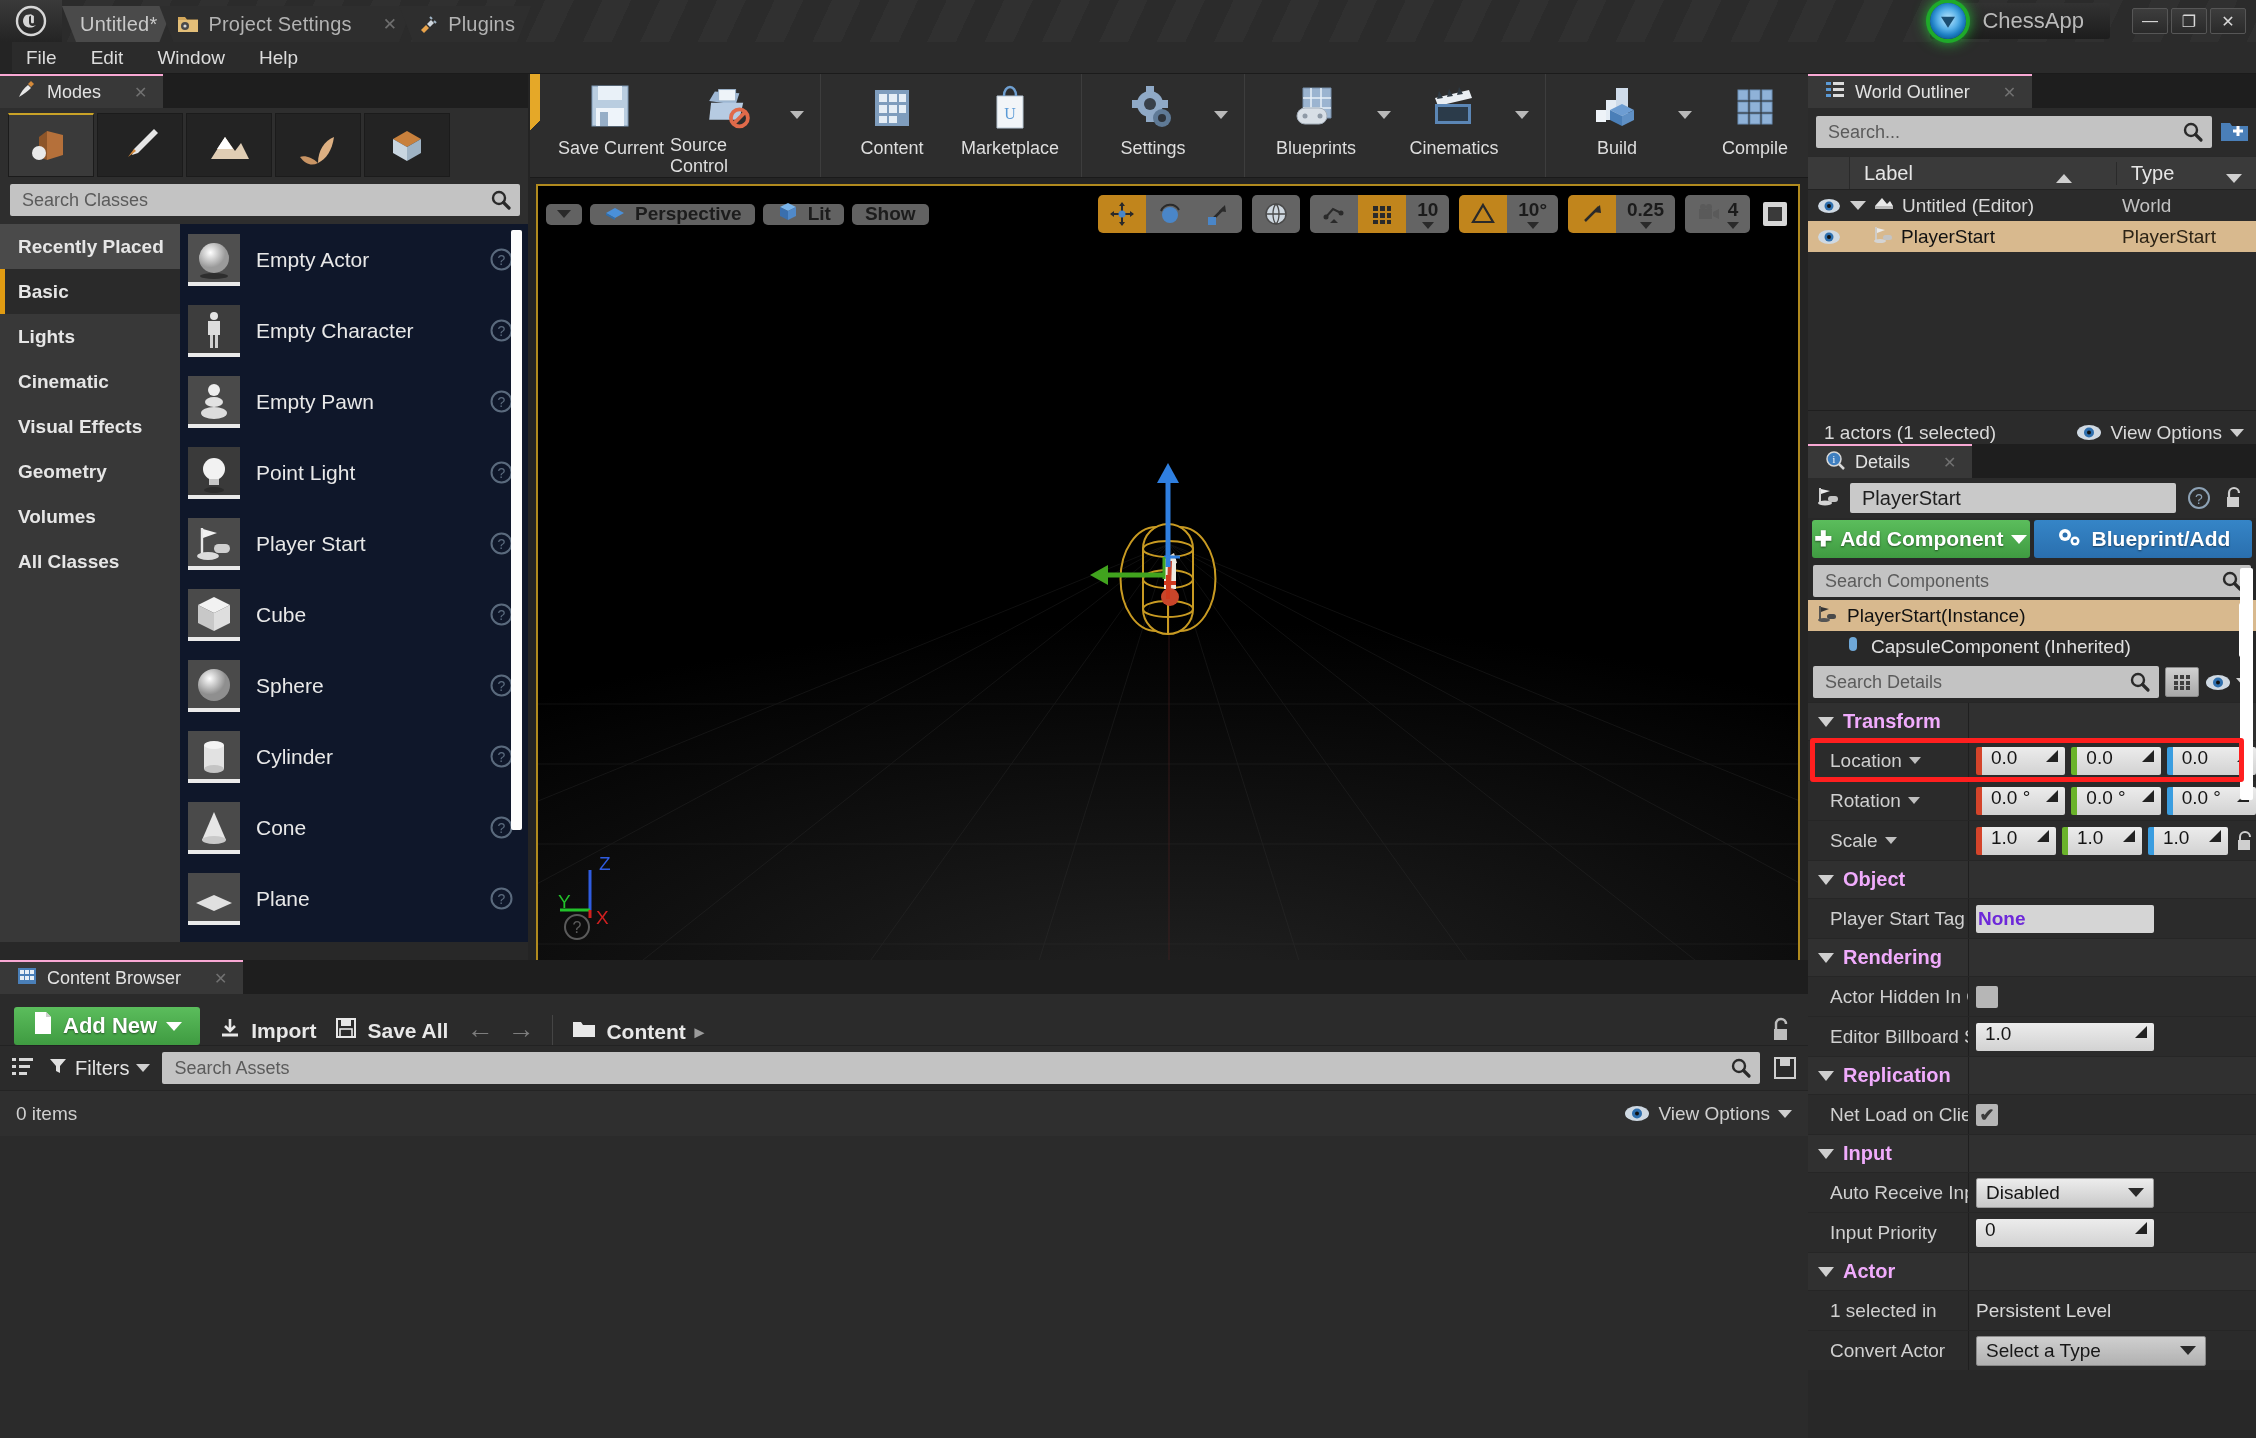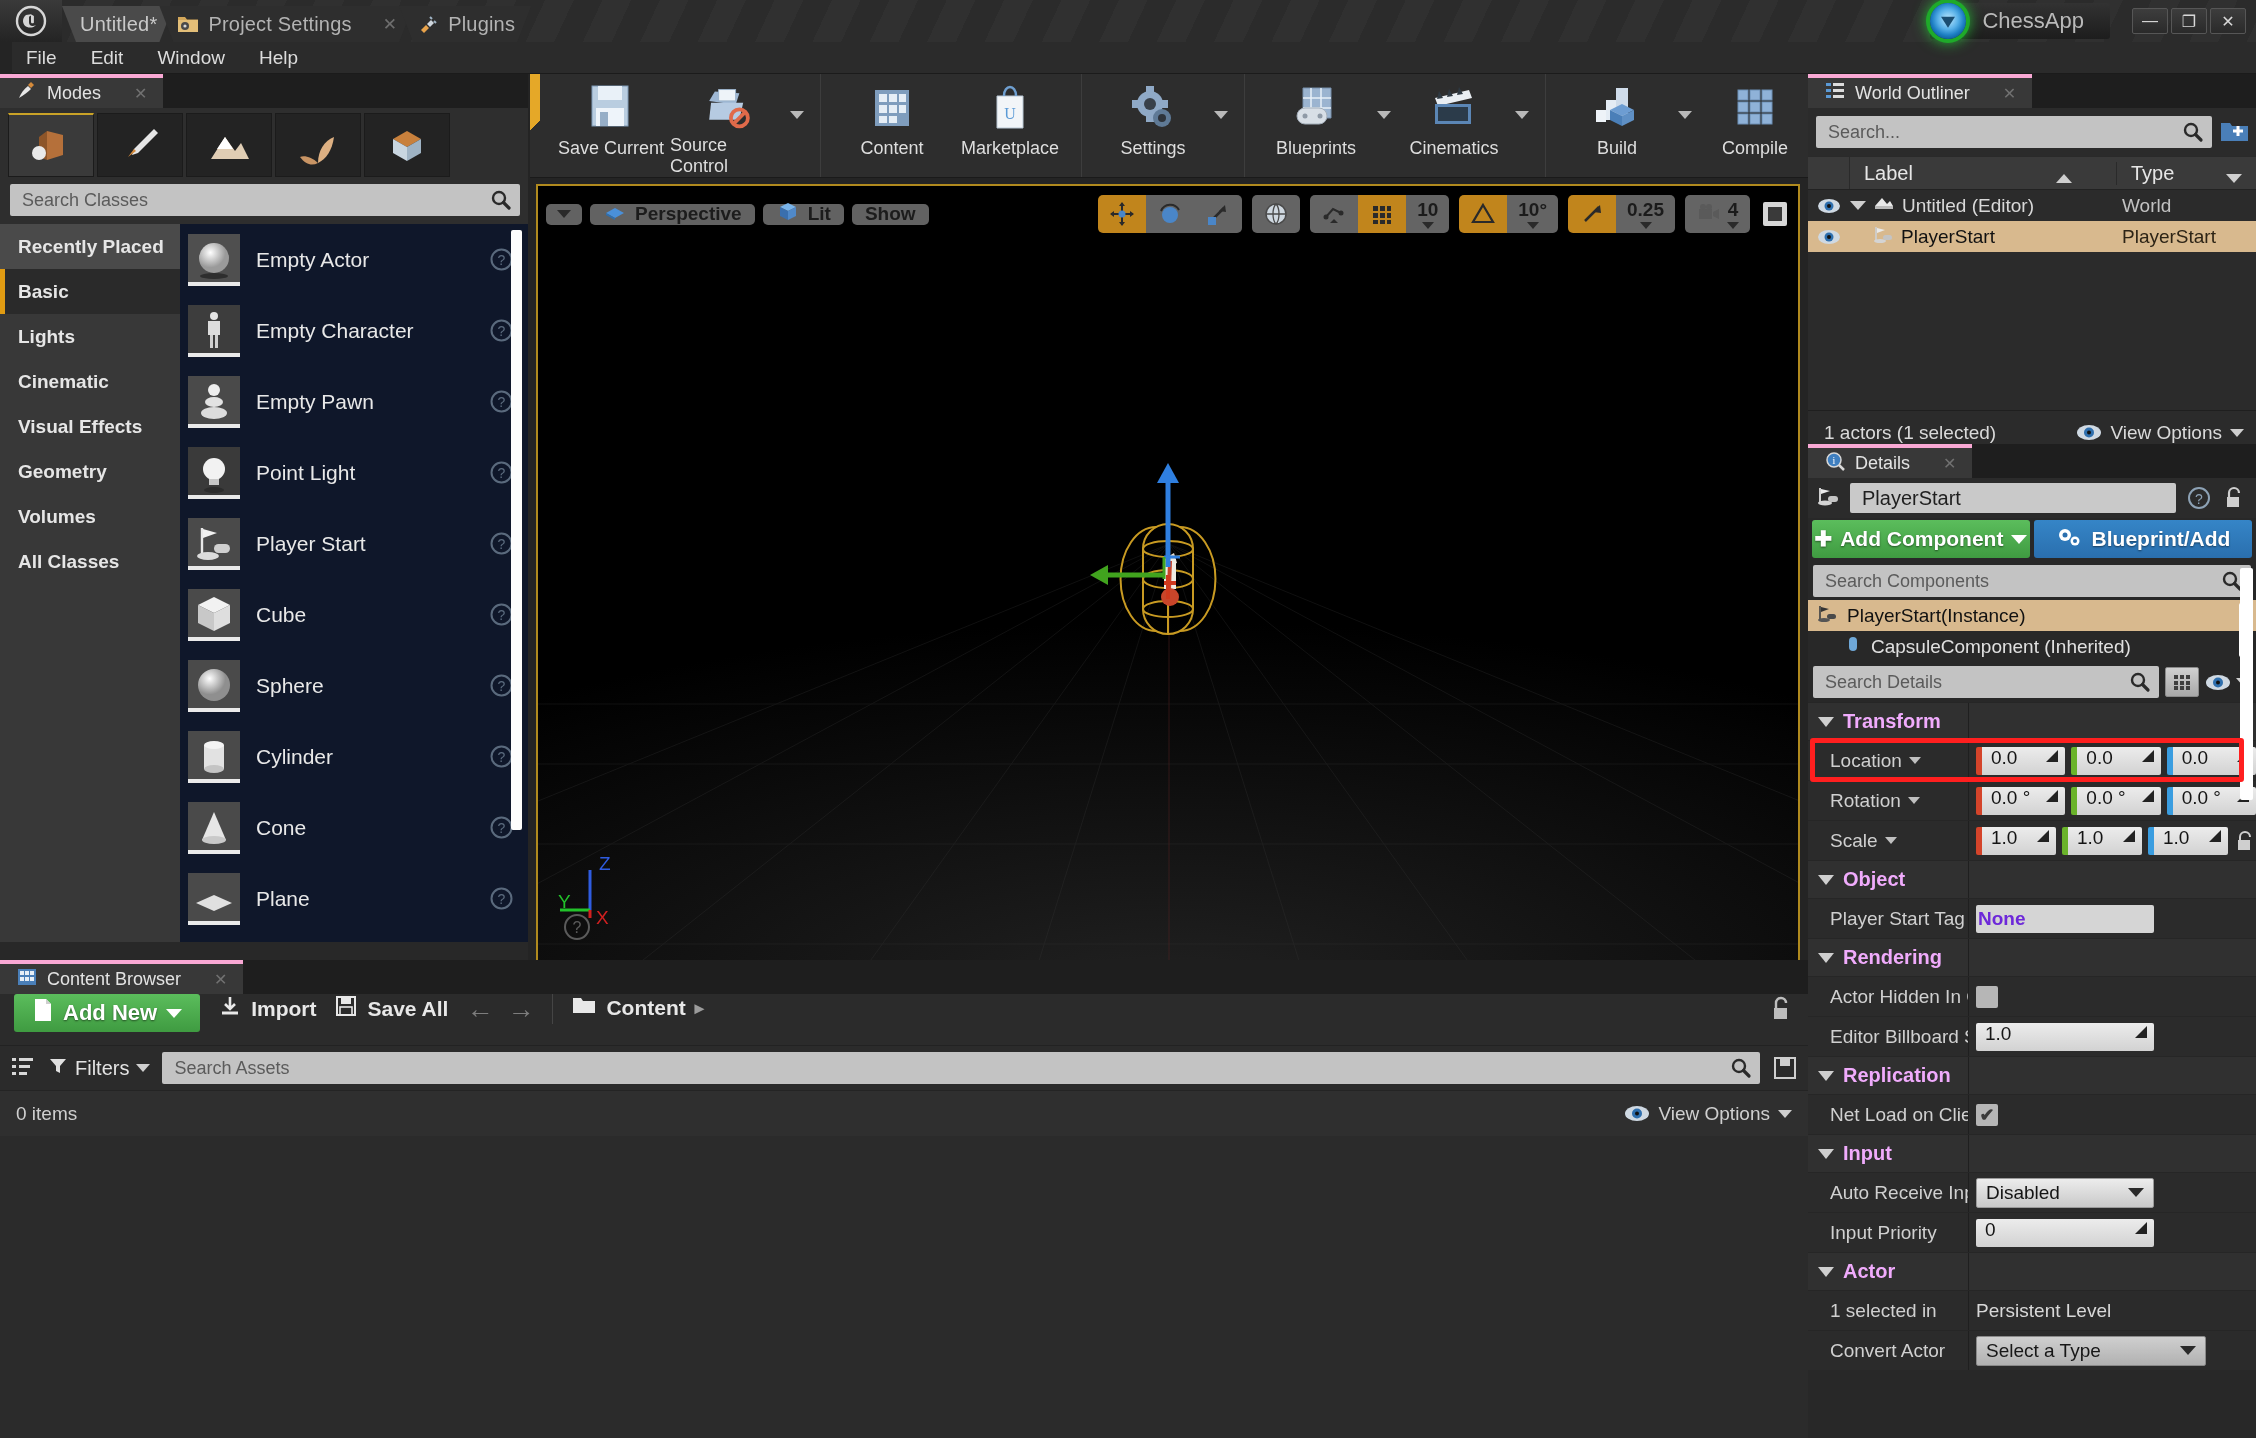--- a/index.html
+++ b/index.html
@@ -69,21 +69,21 @@
     position:absolute; left:12px; top:42px; width:2256px; height:32px;
     background:#2b2b2b; display:flex; align-items:center; gap:6px;
     border-bottom:1px solid #1b1b1b;
   }
   .menubar .mi { font-size:19px; color:#dcdcdc; padding:3px 14px; border-radius:2px; }
 
   
   .modes-panel { position:absolute; left:0; top:74px; width:528px; height:886px; background:#282828; }
   .panel-tabbar { height:34px; background:#1e1e1e; display:flex; align-items:flex-end; }
   .panel-tab {
-    height:34px; background:#383838; border-top:4px solid #f9a8d4;
+    height:34px; background:#383838; border-top:2px solid #f9a8d4;
     display:flex; align-items:center; gap:9px; padding:0 16px;
     font-size:18px; color:#e3e3e3;
   }
   .panel-tab .tclose{ color:#717171; font-size:16px; margin-left:24px;}
   .modes-icons { height:70px; background:#2e2e2e; display:flex; align-items:center; padding:3px 8px 0 8px; gap:3px; }
   .mode-btn { width:86px; height:64px; background:#232323; border:1px solid #1b1b1b; display:flex; align-items:center; justify-content:center; }
   .mode-btn.sel { background:#3a3a3a; border-top:2px solid #c9a227; }
   .mode-btn svg { width:52px; height:52px; }
   .search-row { padding:6px 8px 8px 10px; background:#2e2e2e;}
   .srch {
@@ -202,21 +202,21 @@
   .combo{ height:30px; background:linear-gradient(180deg,#ececec,#c9c9c9); border:1px solid #9a9a9a; border-radius:2px; display:flex;align-items:center;justify-content:space-between;padding:0 9px; font-size:19px; color:#141414;}
   .combo i{border-left:8px solid transparent;border-right:8px solid transparent;border-top:9px solid #2a2a2a;}
   .chk{width:22px;height:22px;background:#b6b6b6;border-radius:2px;display:flex;align-items:center;justify-content:center;color:#3b3b3b;font-size:18px;font-weight:bold;}
   .lockicon{width:22px;height:24px;flex:none;}
   .red-highlight{ position:absolute; border:5px solid #ff1f1f; border-radius:3px; pointer-events:none; z-index:20;}
   .det-scroll{position:absolute; right:3px; width:13px; background:#fff; border-radius:2px;}
 
   
   .cb { position:absolute; left:0; top:960px; width:1808px; height:478px; background:#2b2b2b;}
   .cb-tabbar{ height:34px; background:#1e1e1e; display:flex; align-items:flex-end;}
-  .cb-toolbar{ height:52px; display:flex; align-items:flex-start; gap:18px; padding:0 14px; background:#2b2b2b; border-bottom:1px solid #222; position:relative;}
+  .cb-toolbar{ height:52px; display:flex; align-items:flex-end; gap:18px; padding:0 14px; background:#2b2b2b; border-bottom:1px solid #222; position:relative;}
   .cb-addnew{ height:38px; padding:0 18px; background:linear-gradient(180deg,#5bbd5c,#3f9b41); border-radius:3px; display:flex;align-items:center;gap:9px;color:#fff;font-size:22px;font-weight:bold;text-shadow:0 1px 2px rgba(0,0,0,.5);}
   .cb-tb-item{ display:flex; align-items:center; gap:9px; font-size:21px; color:#e8e8e8; font-weight:bold;}
   .cb-arrows{display:flex;align-items:center;gap:14px; color:#7d7d7d; font-size:27px;}
   .cb-div{width:1px; height:30px; background:#454545;}
   .cb-lock{margin-left:auto; width:26px;height:30px;}
   .cb-filterbar{ height:44px; display:flex; align-items:center; gap:12px; padding:0 10px 0 10px; background:#2b2b2b;}
   .cb-filter{display:flex;align-items:center;gap:7px;font-size:20px;color:#e3e3e3;}
   .cb-assets{ flex:1; height:298px; background:#2b2b2b; display:flex;align-items:center;justify-content:center; color:#9b9b9b; font-size:22px;}
   .cb-foot{ height:46px; display:flex; align-items:center; padding:0 16px; font-size:19px; color:#cfcfcf; background:#2f2f2f; border-top:1px solid #242424;}
   .cb-foot .vo{margin-left:auto;display:flex;align-items:center;gap:8px;}

